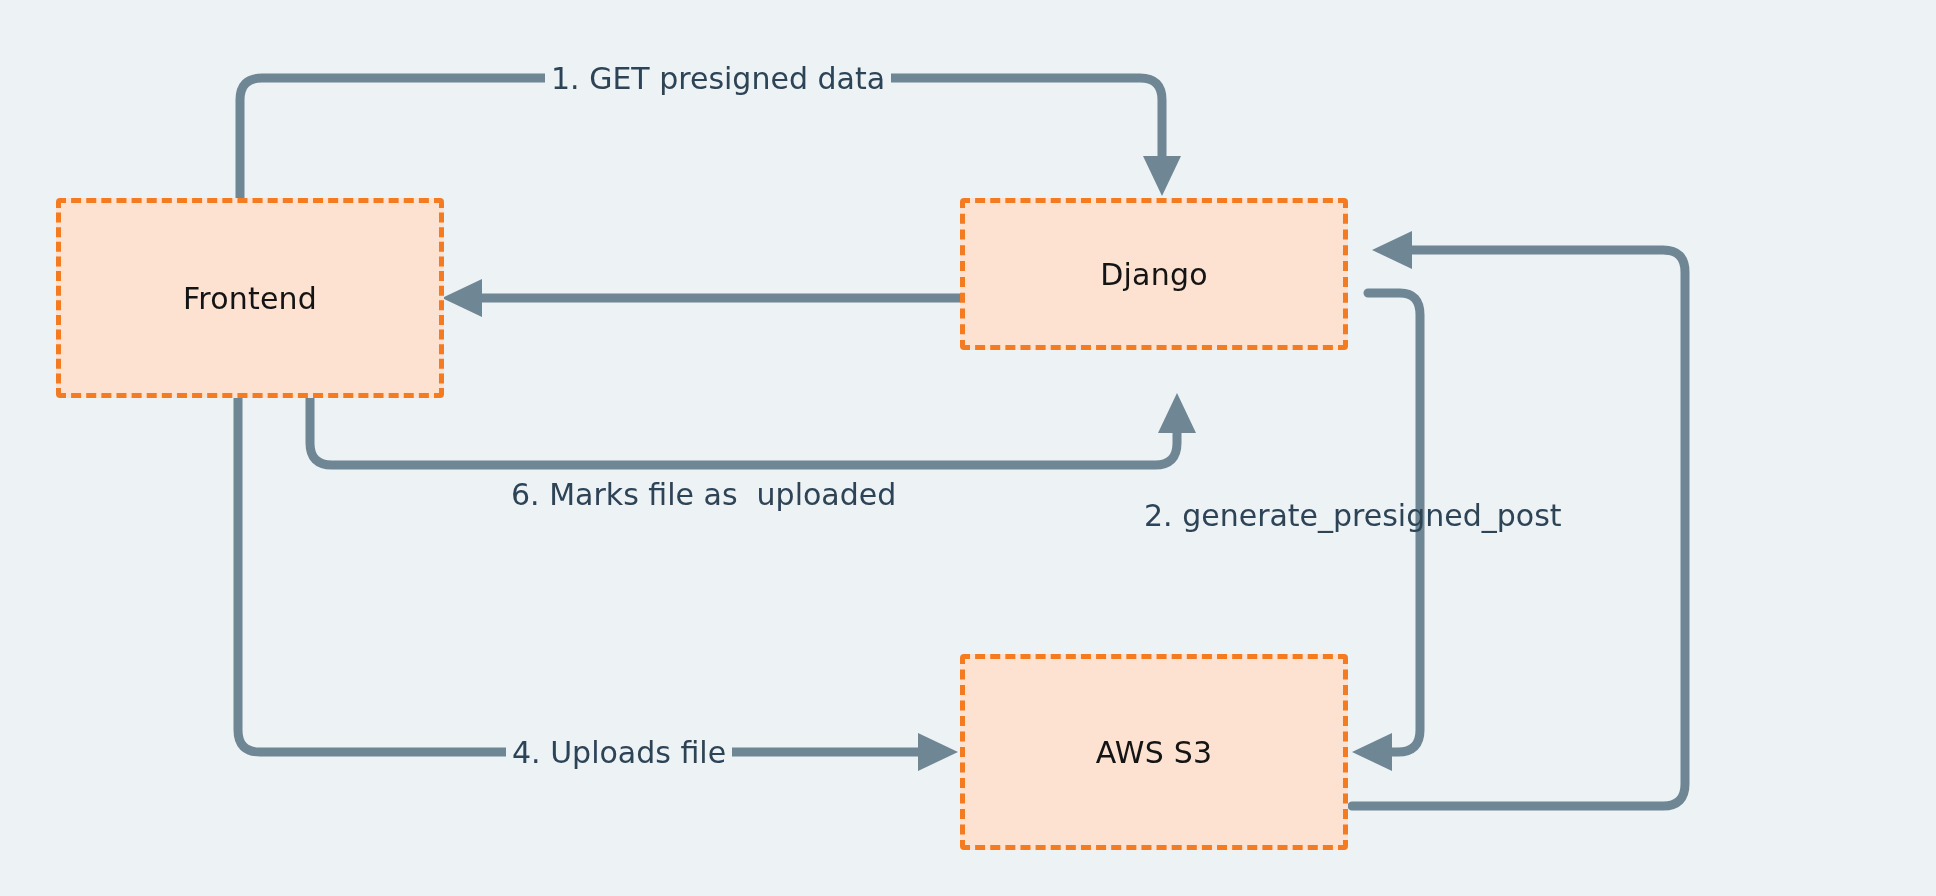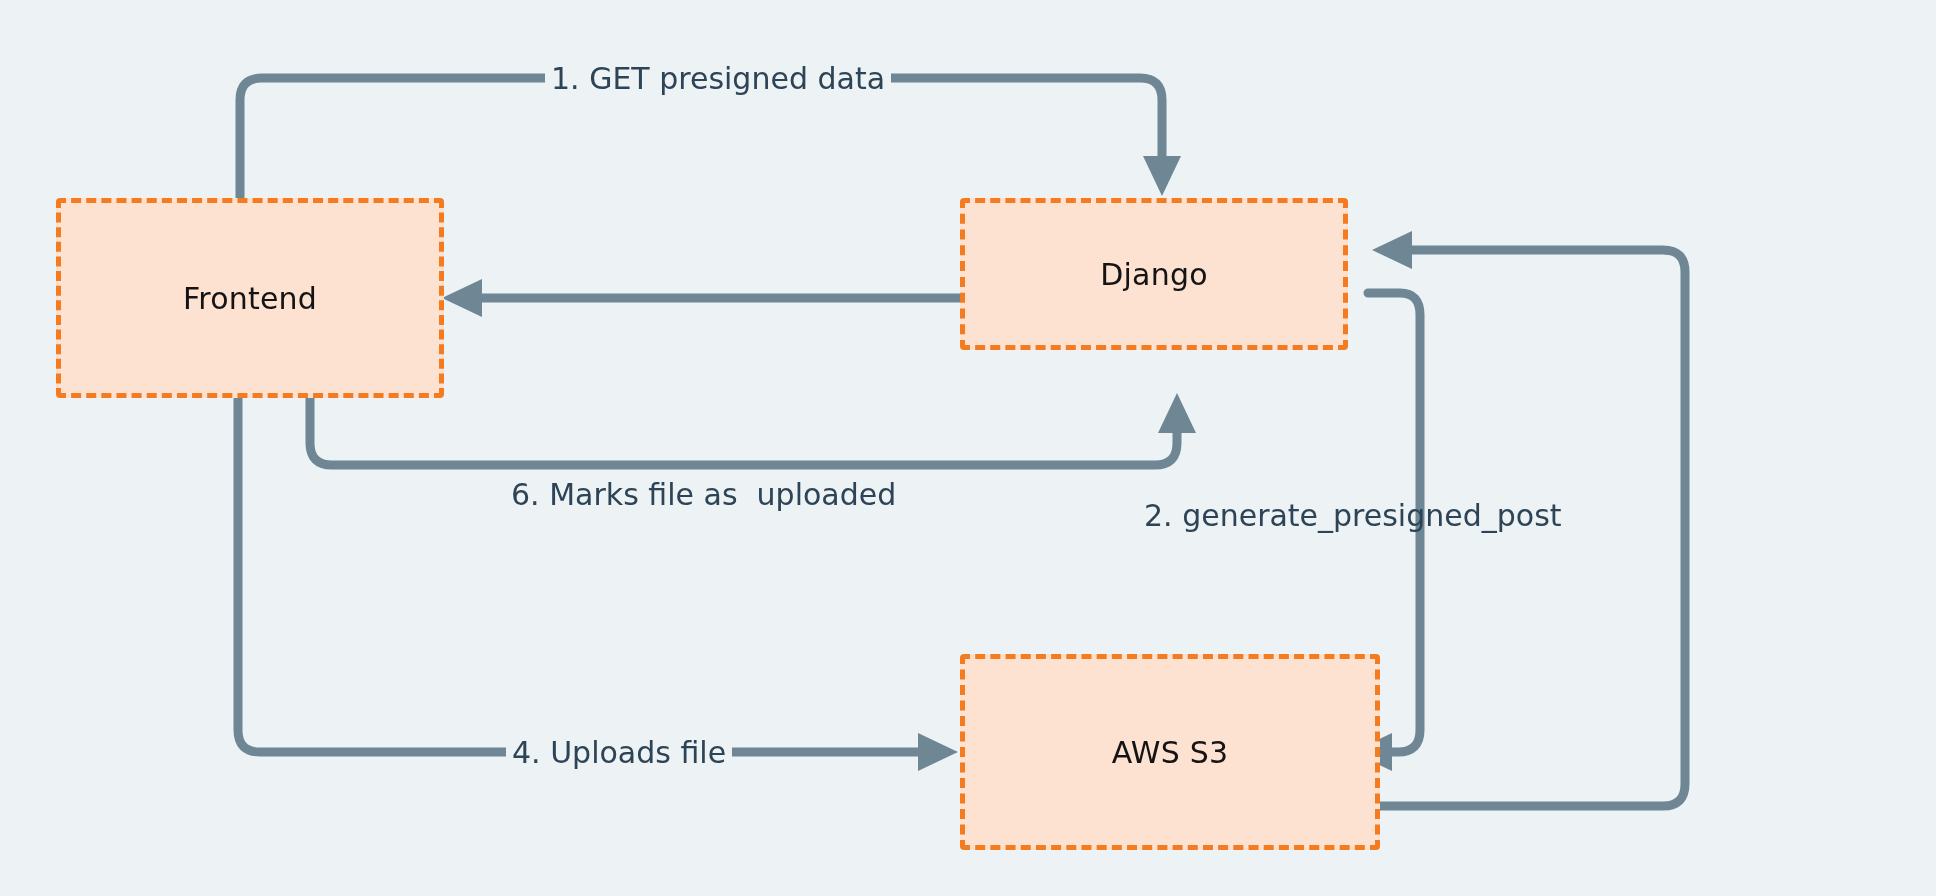--- a/index.html
+++ b/index.html
@@ -106,21 +106,21 @@
   </svg>
 
   <div class="node" style="left:56px; top:198px; width:388px; height:200px;">
     <span class="node-label">Frontend</span>
   </div>
 
   <div class="node" style="left:960px; top:198px; width:388px; height:152px;">
     <span class="node-label">Django</span>
   </div>
 
-  <div class="node" style="left:960px; top:654px; width:420px; height:196px;">
+  <div class="node" style="left:960px; top:654px; width:388px; height:196px;">
     <span class="node-label">AWS S3</span>
   </div>
 
   <div class="edge-label" style="left:545px; top:62px;">1. GET presigned data</div>
 
 
   <div class="edge-label" style="left:505px; top:434px;margin-top:44px;">6. Marks file as  uploaded</div>
 
   <div class="edge-label" style="left:1138px; top:499px; background:transparent;">2. generate_presigned_post</div>
 

